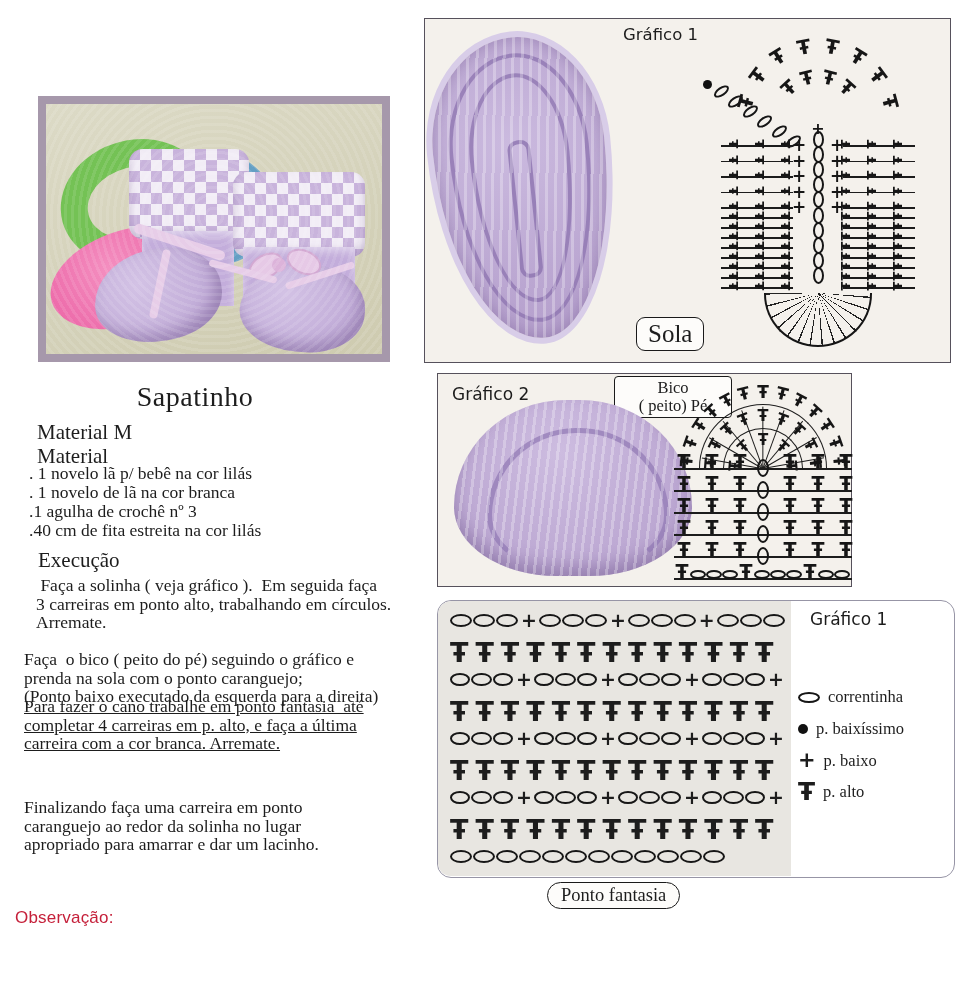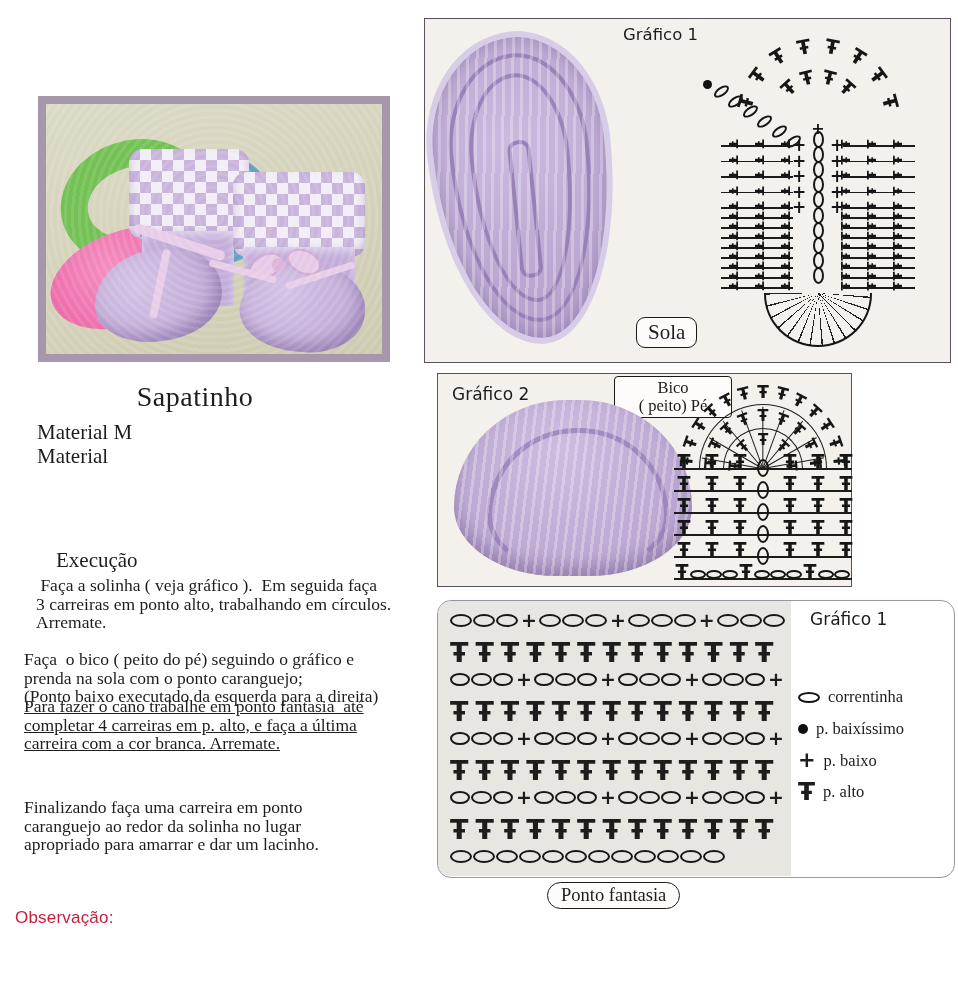--- a/index.html
+++ b/index.html
@@ -115,21 +115,25 @@
         <div class="ribbon" style="left:-20px;top:96px;width:70px;height:7px;transform:rotate(15deg);"></div>
         <div class="ribbon" style="left:56px;top:100px;width:72px;height:7px;transform:rotate(-18deg);"></div>
       </div>
       <div class="photo-texture"></div>
     </div>
   </div>
 
   <div class="title">Sapatinho</div>
   <div class="hdr" style="left:37px;top:420px;">Material M</div>
   <div class="hdr" style="left:37px;top:444px;">Material</div>
-  <div class="hdr" style="left:56px;top:548px;">Execução</div>
+  <div class="matlist">. 1 novelo lã p/ bebê na cor lilás
+. 1 novelo de lã na cor branca
+.1 agulha de crochê nº 3
+.40 cm de fita estreita na cor lilás</div>
+  <div class="hdr" style="left:38px;top:548px;">Execução</div>
   <div class="para" style="top:576px;margin-left:12px;"> Faça a solinha ( veja gráfico ).  Em seguida faça
 3 carreiras em ponto alto, trabalhando em círculos.
 Arremate.</div>
   <div class="para" style="top:650px;">Faça  o bico ( peito do pé) seguindo o gráfico e
 prenda na sola com o ponto caranguejo;
 (Ponto baixo executado da esquerda para a direita)</div>
   <div class="para" style="top:697px;text-decoration:underline;">Para fazer o cano trabalhe em ponto fantasia  até
 completar 4 carreiras em p. alto, e faça a última
 carreira com a cor branca. Arremate.</div>
   <div class="para" style="top:798px;">Finalizando faça uma carreira em ponto
@@ -137,21 +141,21 @@
 apropriado para amarrar e dar um lacinho.</div>
 
   <div class="panel" style="left:424px;top:18px;width:527px;height:345px;">
     <div class="plabel" style="left:198px;top:6px;">Gráfico 1</div>
     <div class="sole">
       <div class="sole-ring" style="left:16px;top:16px;right:16px;bottom:16px;"></div>
       <div class="sole-ring" style="left:36px;top:36px;right:36px;bottom:36px;"></div>
       <div class="sole-slit"></div>
       <div class="stitchtex"></div>
     </div>
-    <div class="tagbox" style="left:211px;top:298px;padding:2px 11px;border-radius:9px;font-size:21px;">Sola</div>
+    <div class="tagbox" style="left:211px;top:298px;padding:2px 11px;border-radius:9px;font-size:25px;">Sola</div>
     <div class="abs" style="left:268px;top:6px;width:250px;height:336px;" id="chart1">
         <span class="csym" style="left: 52.5556px; top: 76.5886px; font-size: 20px; transform: translate(-50%, -50%) rotate(-75deg);">Ŧ</span>
         <span class="csym" style="left: 64.6552px; top: 51.4635px; font-size: 20px; transform: translate(-50%, -50%) rotate(-53.5714deg);">Ŧ</span>
         <span class="csym" style="left: 85.0976px; top: 32.4957px; font-size: 20px; transform: translate(-50%, -50%) rotate(-32.1429deg);">Ŧ</span>
         <span class="csym" style="left: 111.057px; top: 22.3075px; font-size: 20px; transform: translate(-50%, -50%) rotate(-10.7143deg);">Ŧ</span>
         <span class="csym" style="left: 138.943px; top: 22.3075px; font-size: 20px; transform: translate(-50%, -50%) rotate(10.7143deg);">Ŧ</span>
         <span class="csym" style="left: 164.902px; top: 32.4957px; font-size: 20px; transform: translate(-50%, -50%) rotate(32.1429deg);">Ŧ</span>
         <span class="csym" style="left: 185.345px; top: 51.4635px; font-size: 20px; transform: translate(-50%, -50%) rotate(53.5714deg);">Ŧ</span>
         <span class="csym" style="left: 197.444px; top: 76.5886px; font-size: 20px; transform: translate(-50%, -50%) rotate(75deg);">Ŧ</span>
         <span class="csym" style="left: 95.5583px; top: 63.3016px; font-size: 19px; transform: translate(-50%, -50%) rotate(-42deg);">Ŧ</span>

